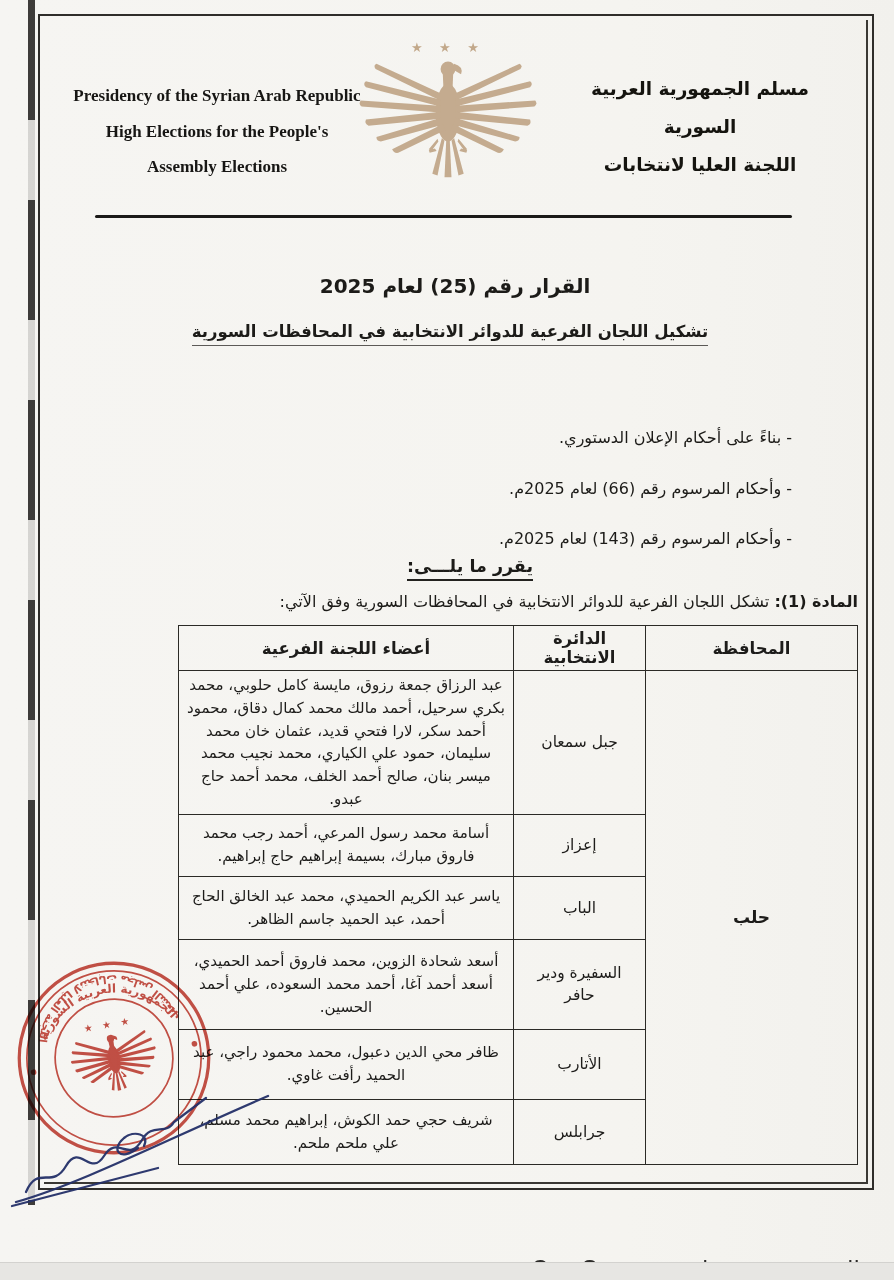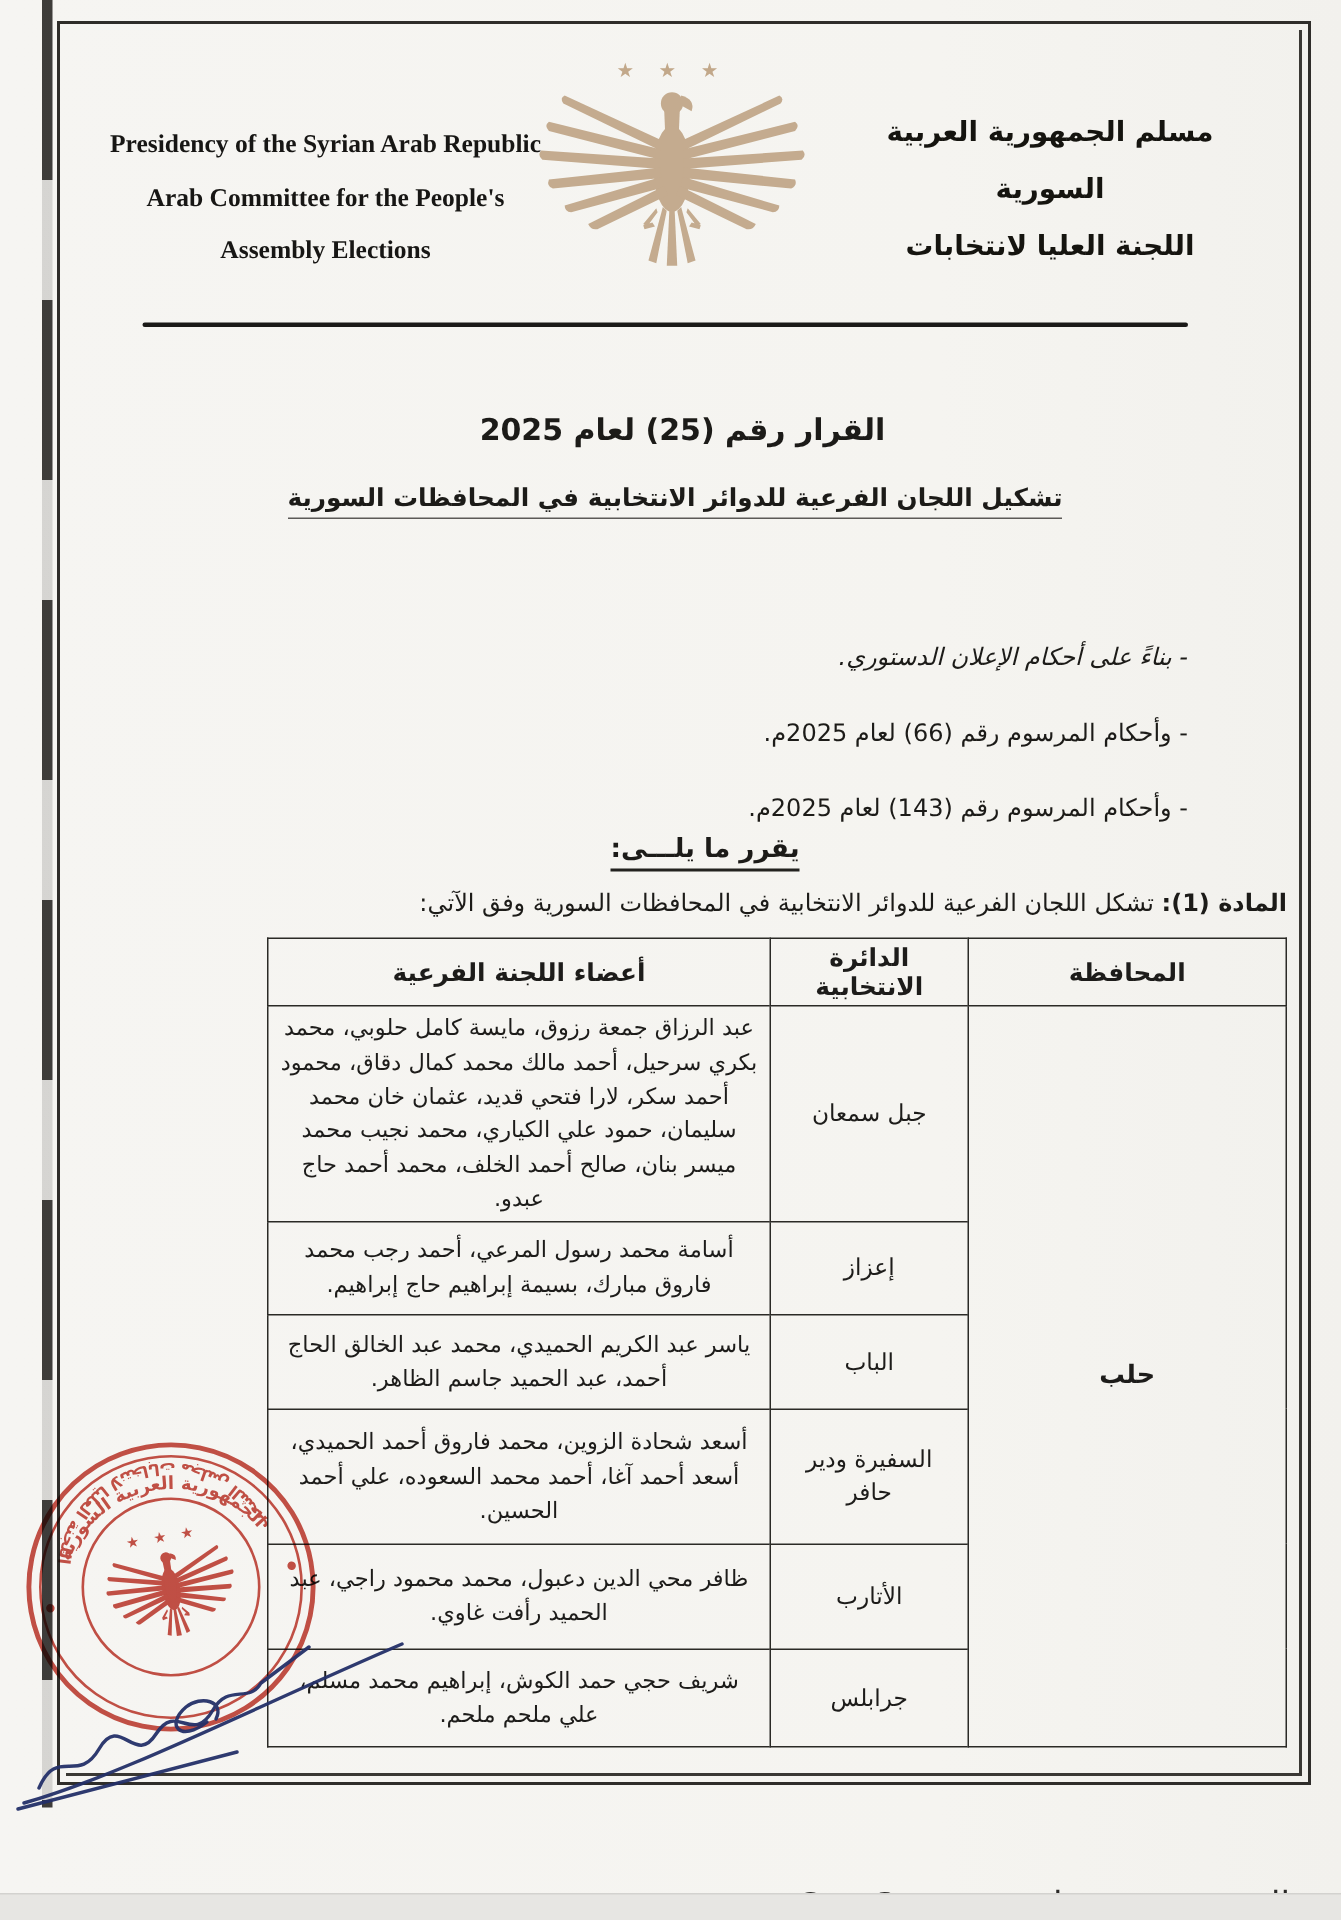--- a/index.html
+++ b/index.html
@@ -13,21 +13,21 @@
   .en-head{position:absolute;left:62px;top:78px;width:310px;text-align:center;font-family:"Liberation Serif",serif;font-weight:bold;font-size:17px;line-height:2.1;color:#171614;}
   .ar-head{position:absolute;left:560px;top:70px;width:280px;text-align:center;direction:rtl;font-weight:bold;font-size:18.5px;line-height:2.05;color:#15140f;}
   .emblem{position:absolute;left:352px;top:34px;}
   .divider{position:absolute;left:95px;top:215px;width:697px;height:3px;background:#1b1a18;border-radius:2px;}
   
   .doc-line{position:absolute;direction:rtl;color:#1c1b18;}
   .title{left:150px;top:274px;width:610px;text-align:center;font-weight:bold;font-size:20px;}
   .subtitle{left:120px;top:322px;width:660px;text-align:center;font-weight:bold;font-size:16.5px;}
   .subtitle span{border-bottom:1.5px solid rgba(40,38,35,.75);padding-bottom:4px;}
   .issuer{left:300px;top:374px;width:492px;text-align:right;font-weight:bold;font-size:17px;}
-  .pre0{left:300px;top:428px;width:492px;text-align:right;font-size:16px;font-style:italic;}
+  .pre0{left:300px;top:428px;width:492px;text-align:right;font-size:16px;}
   .pre1{left:300px;top:479px;width:492px;text-align:right;font-size:16px;}
   .pre2{left:300px;top:529px;width:492px;text-align:right;font-size:16px;}
   .decides{left:150px;top:556px;width:640px;text-align:center;font-weight:bold;font-size:17.5px;}
   .decides span{border-bottom:2px solid #23221f;padding-bottom:3px;}
   .article{left:140px;top:592px;width:718px;text-align:right;font-size:16px;}
   .article b{font-weight:bold;}
   
   table.committee{position:absolute;left:178px;top:625px;width:679px;border-collapse:collapse;direction:rtl;table-layout:fixed;background:transparent;}
   table.committee th,table.committee td{border:1.6px solid #2b2a26;text-align:center;vertical-align:middle;padding:3px 8px;}
   table.committee th{font-weight:bold;font-size:16.5px;}
@@ -75,21 +75,21 @@
 </svg>
 
 <div id="scan">
 
   <div class="edge-streak"></div>
   <div class="frame"></div>
   <div class="frame-inner"></div>
 
   <div class="en-head">
     <div>Presidency of the Syrian Arab Republic</div>
-    <div>Arab Committee for the People's</div>
+    <div>High Elections for the People's</div>
     <div>Assembly Elections</div>
   </div>
 
   <svg class="emblem" width="192" height="152" viewBox="0 0 220 170">
     <text x="110" y="18" text-anchor="middle" font-size="15" letter-spacing="7" fill="#c2a88a">★ ★ ★</text>
     <use href="#eagle-shape" fill="#c2a88a" opacity="0.95"></use>
   </svg>
 
   <div class="ar-head">
     <div>مسلم الجمهورية العربية السورية</div>

